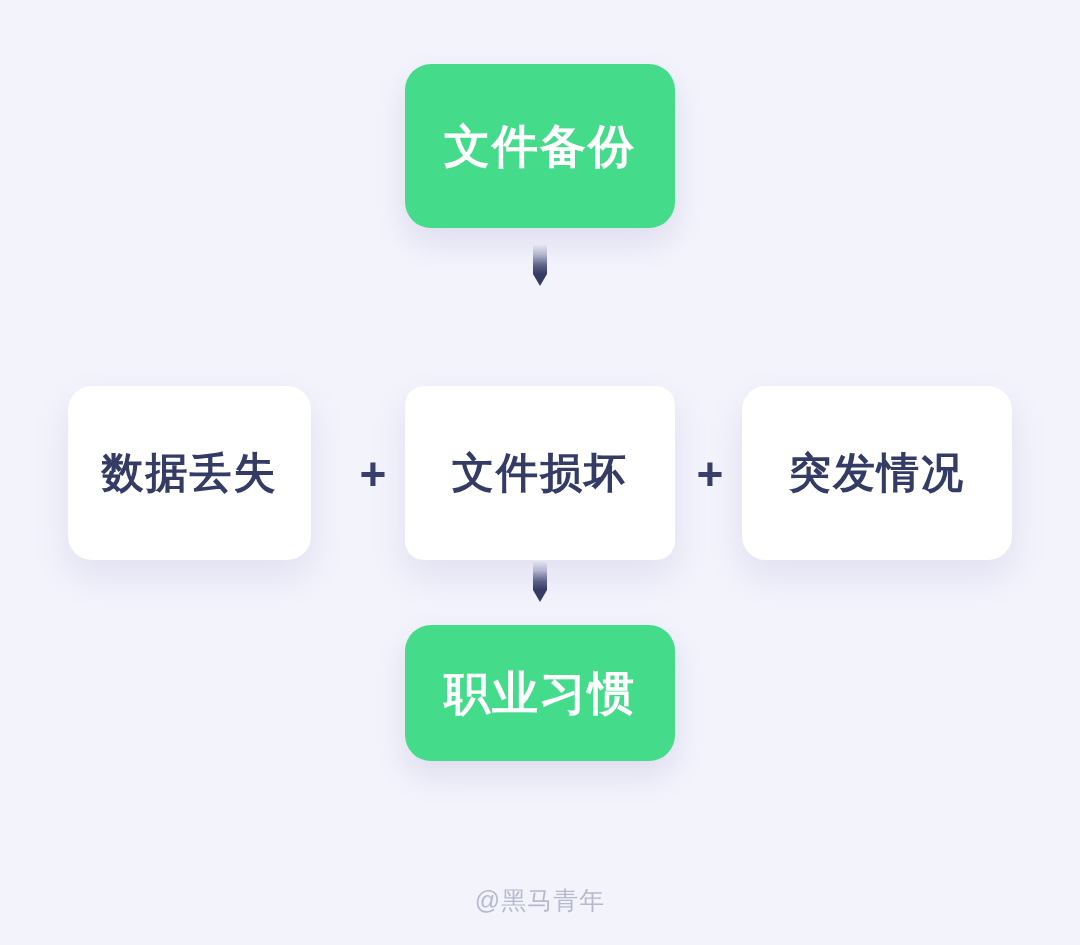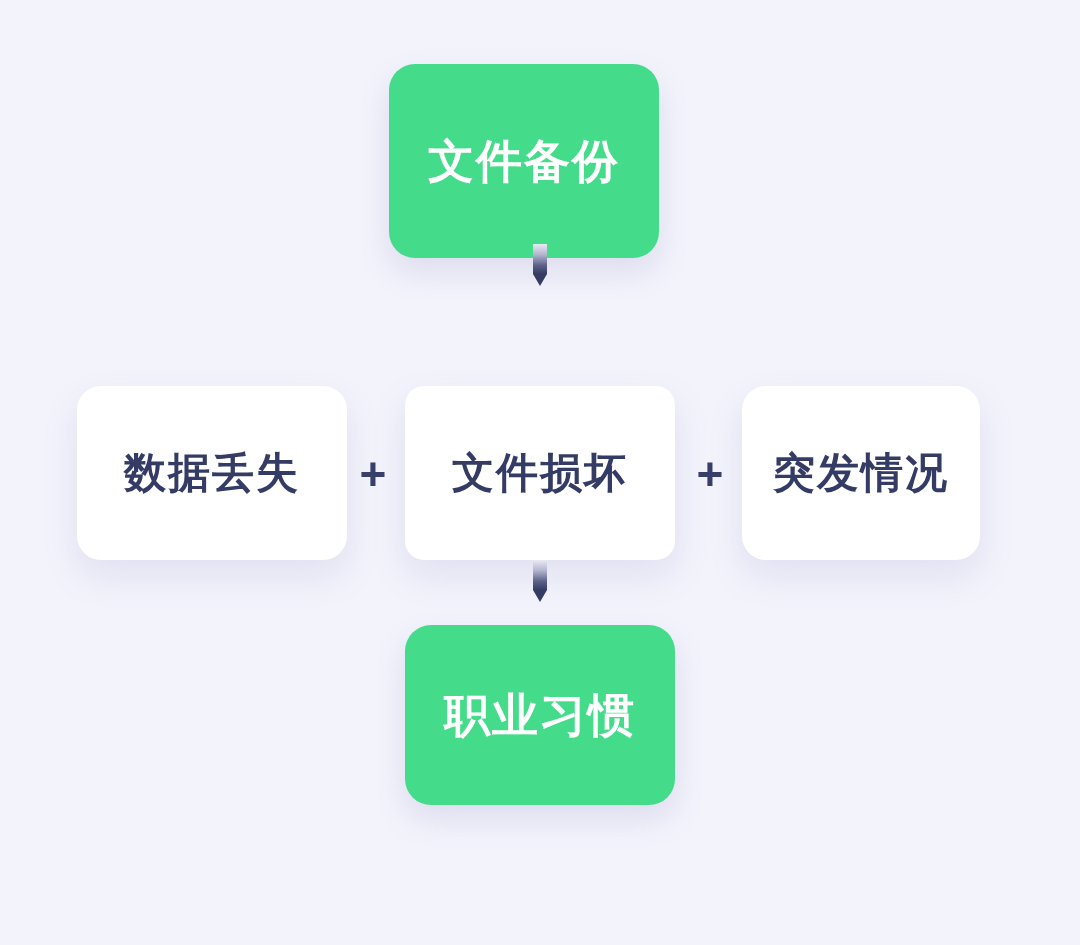--- a/index.html
+++ b/index.html
@@ -52,25 +52,25 @@
     background: #ffffff;
     border-radius: 24px;
     box-shadow: 0 16px 34px rgba(133, 133, 185, 0.16);
   }
   .node.white .node-label {
     color: #343c66;
     font-size: 42px;
   }
 
   
-  #node-backup  { left: 389px; top: 64px;  width: 270px; height: 194px; }
-  #node-loss    { left: 68px;  top: 386px; width: 270px; height: 174px; margin-left: 9px; }
+  #node-backup  { left: 405px; top: 64px;  width: 270px; height: 164px; }
+  #node-loss    { left: 68px;  top: 386px; width: 243px; height: 174px; }
   #node-corrupt { left: 405px; top: 386px; width: 270px; height: 174px; border-radius: 19px; }
-  #node-emerg   { left: 742px; top: 386px; width: 238px; height: 174px; }
-  #node-habit   { left: 405px; top: 625px; width: 270px; height: 180px; }
+  #node-emerg   { left: 742px; top: 386px; width: 270px; height: 174px; }
+  #node-habit   { left: 405px; top: 625px; width: 270px; height: 136px; }
 
   
   .arrow {
     position: absolute;
     width: 14px;
   }
   .arrow .shaft {
     width: 14px;
     height: calc(100% - 12px);
     background: linear-gradient(to bottom, #e9e9f6 0%, #b4b6ce 35%, #5a5f86 72%, #353c64 100%);
@@ -160,14 +160,15 @@
 
   <div class="arrow" id="arrow-bottom">
     <div class="shaft"></div>
     <div class="head"></div>
   </div>
 
   <div class="node green" id="node-habit">
     <span class="node-label">职业习惯</span>
   </div>
 
+  <div id="watermark">@黑马青年</div>
 
 </div>
 
 </body></html>

